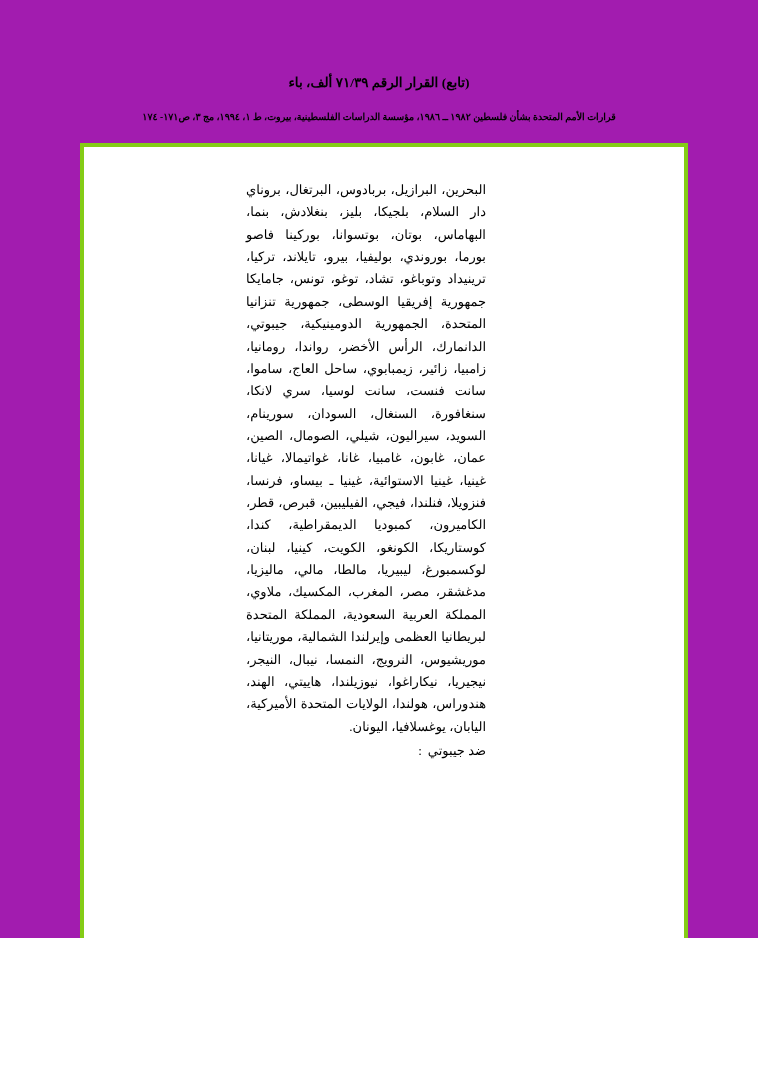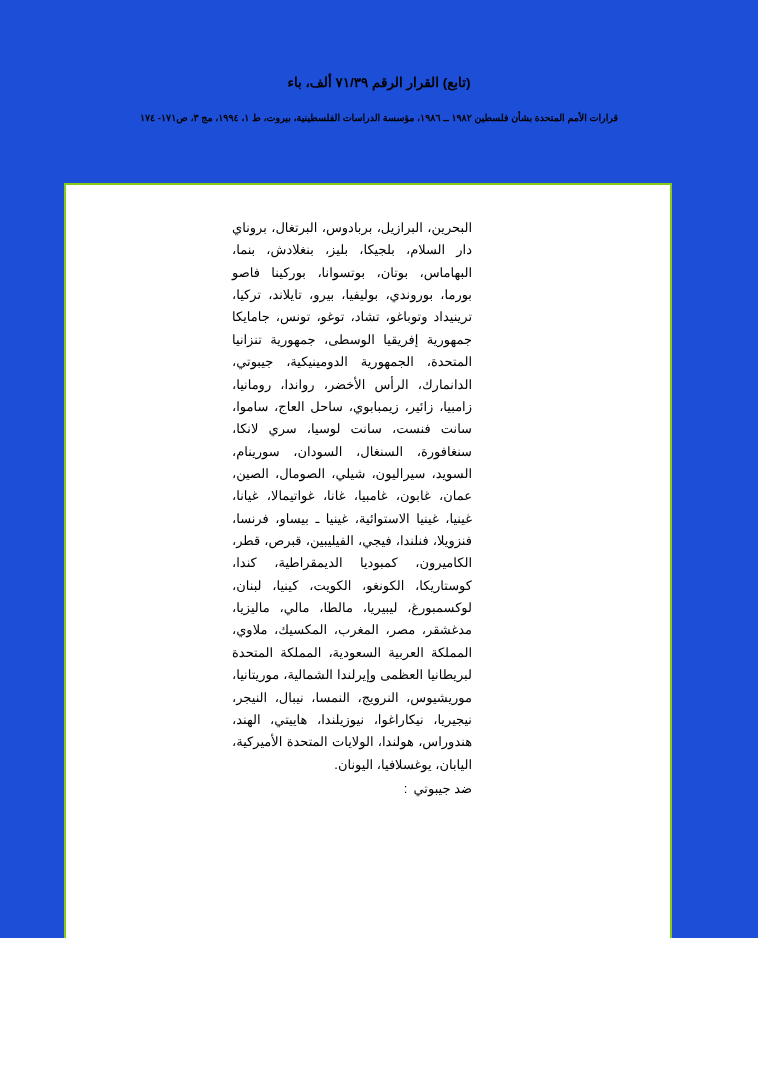--- a/index.html
+++ b/index.html
@@ -4,22 +4,22 @@
 <style>
   html, body {
     margin: 0;
     padding: 0;
     background: #ffffff;
   }
   .page {
     position: relative;
     width: 758px;
     height: 938px;
-    background: #1d4ed8;
-    font-family: Liberation Sans, sans-serif;
+    background: #a21caf;
+    font-family: Liberation Serif, serif;
     overflow: hidden;
   }
   .header {
     position: absolute;
     top: 74px;
     left: 0;
     right: 0;
     text-align: center;
   }
   .header-title {
@@ -33,27 +33,26 @@
     margin-top: 18px;
     font-size: 9.5px;
     font-weight: bold;
     color: #000000;
     direction: rtl;
     line-height: 1.4;
   }
   .frame {
     position: absolute;
     top: 143px;
-    left: 64px;
+    left: 80px;
     width: 608px;
     height: 852px;
-    border: 2px solid #84cc16;
+    border: 4px solid #84cc16;
     box-sizing: border-box;
     background: #ffffff;
-    margin-top: 40px;
   }
   .body-text {
     position: absolute;
     top: 32px;
     right: 198px;
     width: 240px;
     direction: rtl;
     text-align: justify;
     text-align-last: right;
     font-size: 13px;

